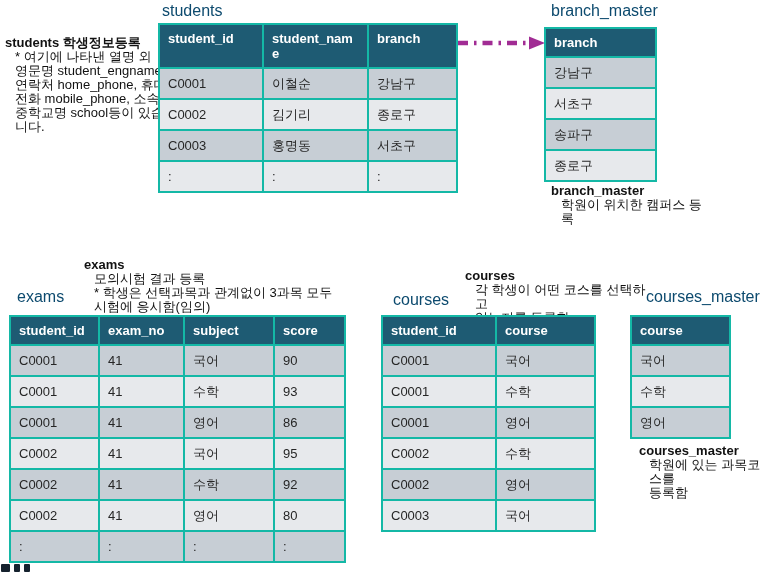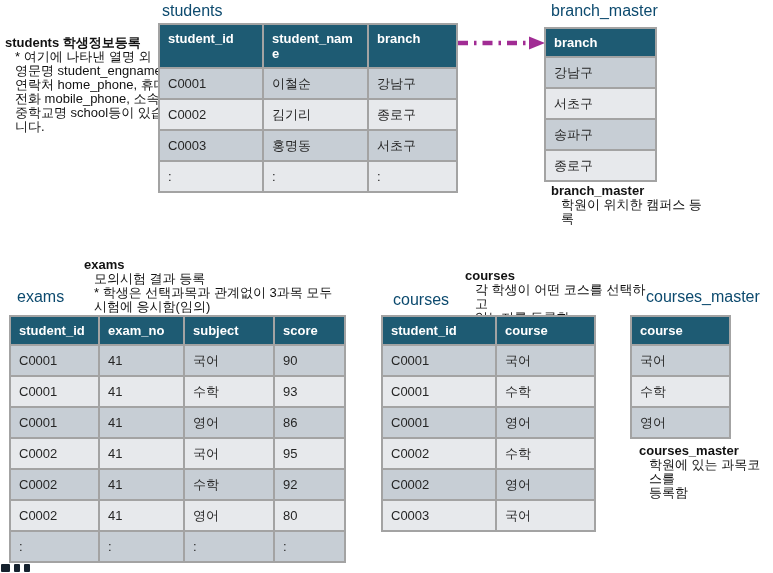--- a/index.html
+++ b/index.html
@@ -2,21 +2,21 @@
 <html><head>
 <meta charset="utf-8">
 <style>
   html,body{margin:0;padding:0;}
   body{font-family:"Liberation Sans","DejaVu Sans",sans-serif;background:#ffffff;}
   #canvas{position:relative;width:773px;height:573px;background:#ffffff;overflow:hidden;}
 
   .tbl-title{position:absolute;color:#0c4a6e;font-size:16px;line-height:19px;}
 
   table.dtable{border-collapse:separate;border-spacing:2px;table-layout:fixed;
-    position:absolute;background:#a3a3a3;}
+    position:absolute;background:#14b8a6;}
   table.dtable th{background:#1E5B73;color:#ffffff;font-weight:bold;text-align:left;
     font-size:13px;line-height:15px;padding:6px 8px;word-break:break-all;vertical-align:top;}
   table.dtable td{font-size:13px;line-height:15px;color:#262626;padding:7px 8px;
     vertical-align:middle;overflow:hidden;white-space:nowrap;}
   tr.r-dark td{background:#C7CED5;}
   tr.r-light td{background:#E7E9EC;}
 
   .note{position:absolute;font-size:13px;line-height:14px;color:#111111;}
   .note .note-title{font-weight:bold;}
   .note .note-body{white-space:pre-line;margin-left:10px;}

